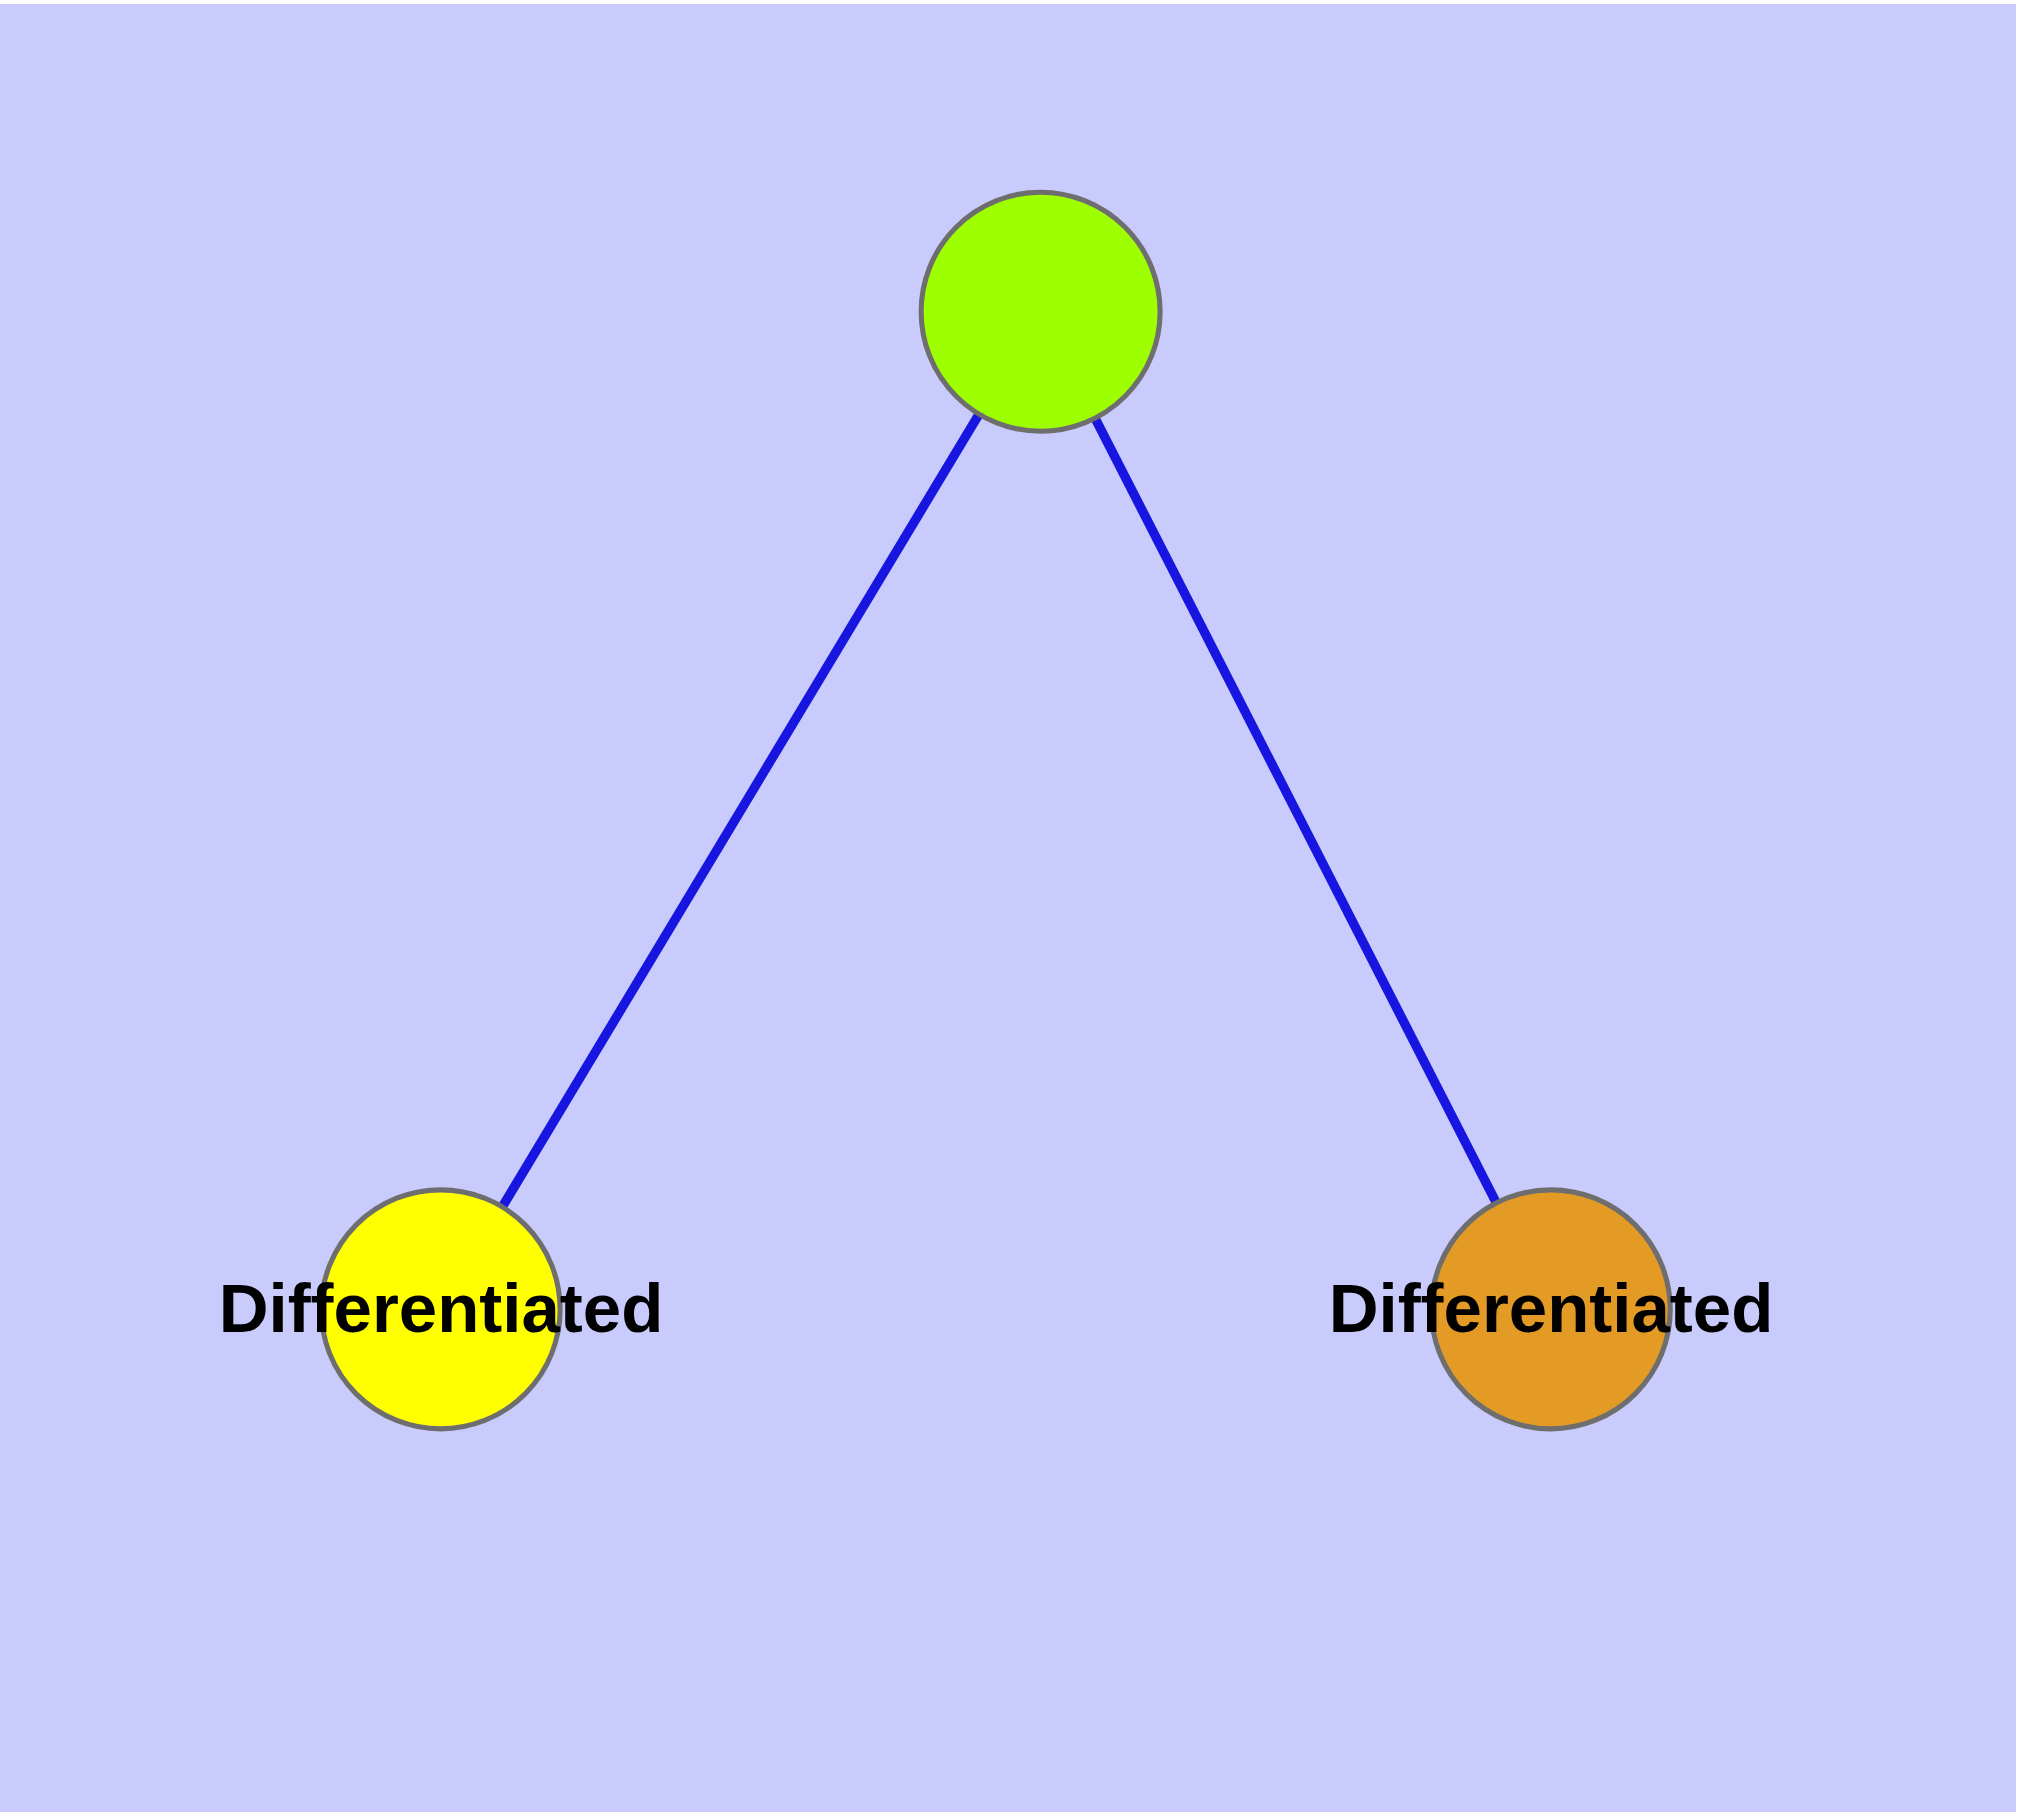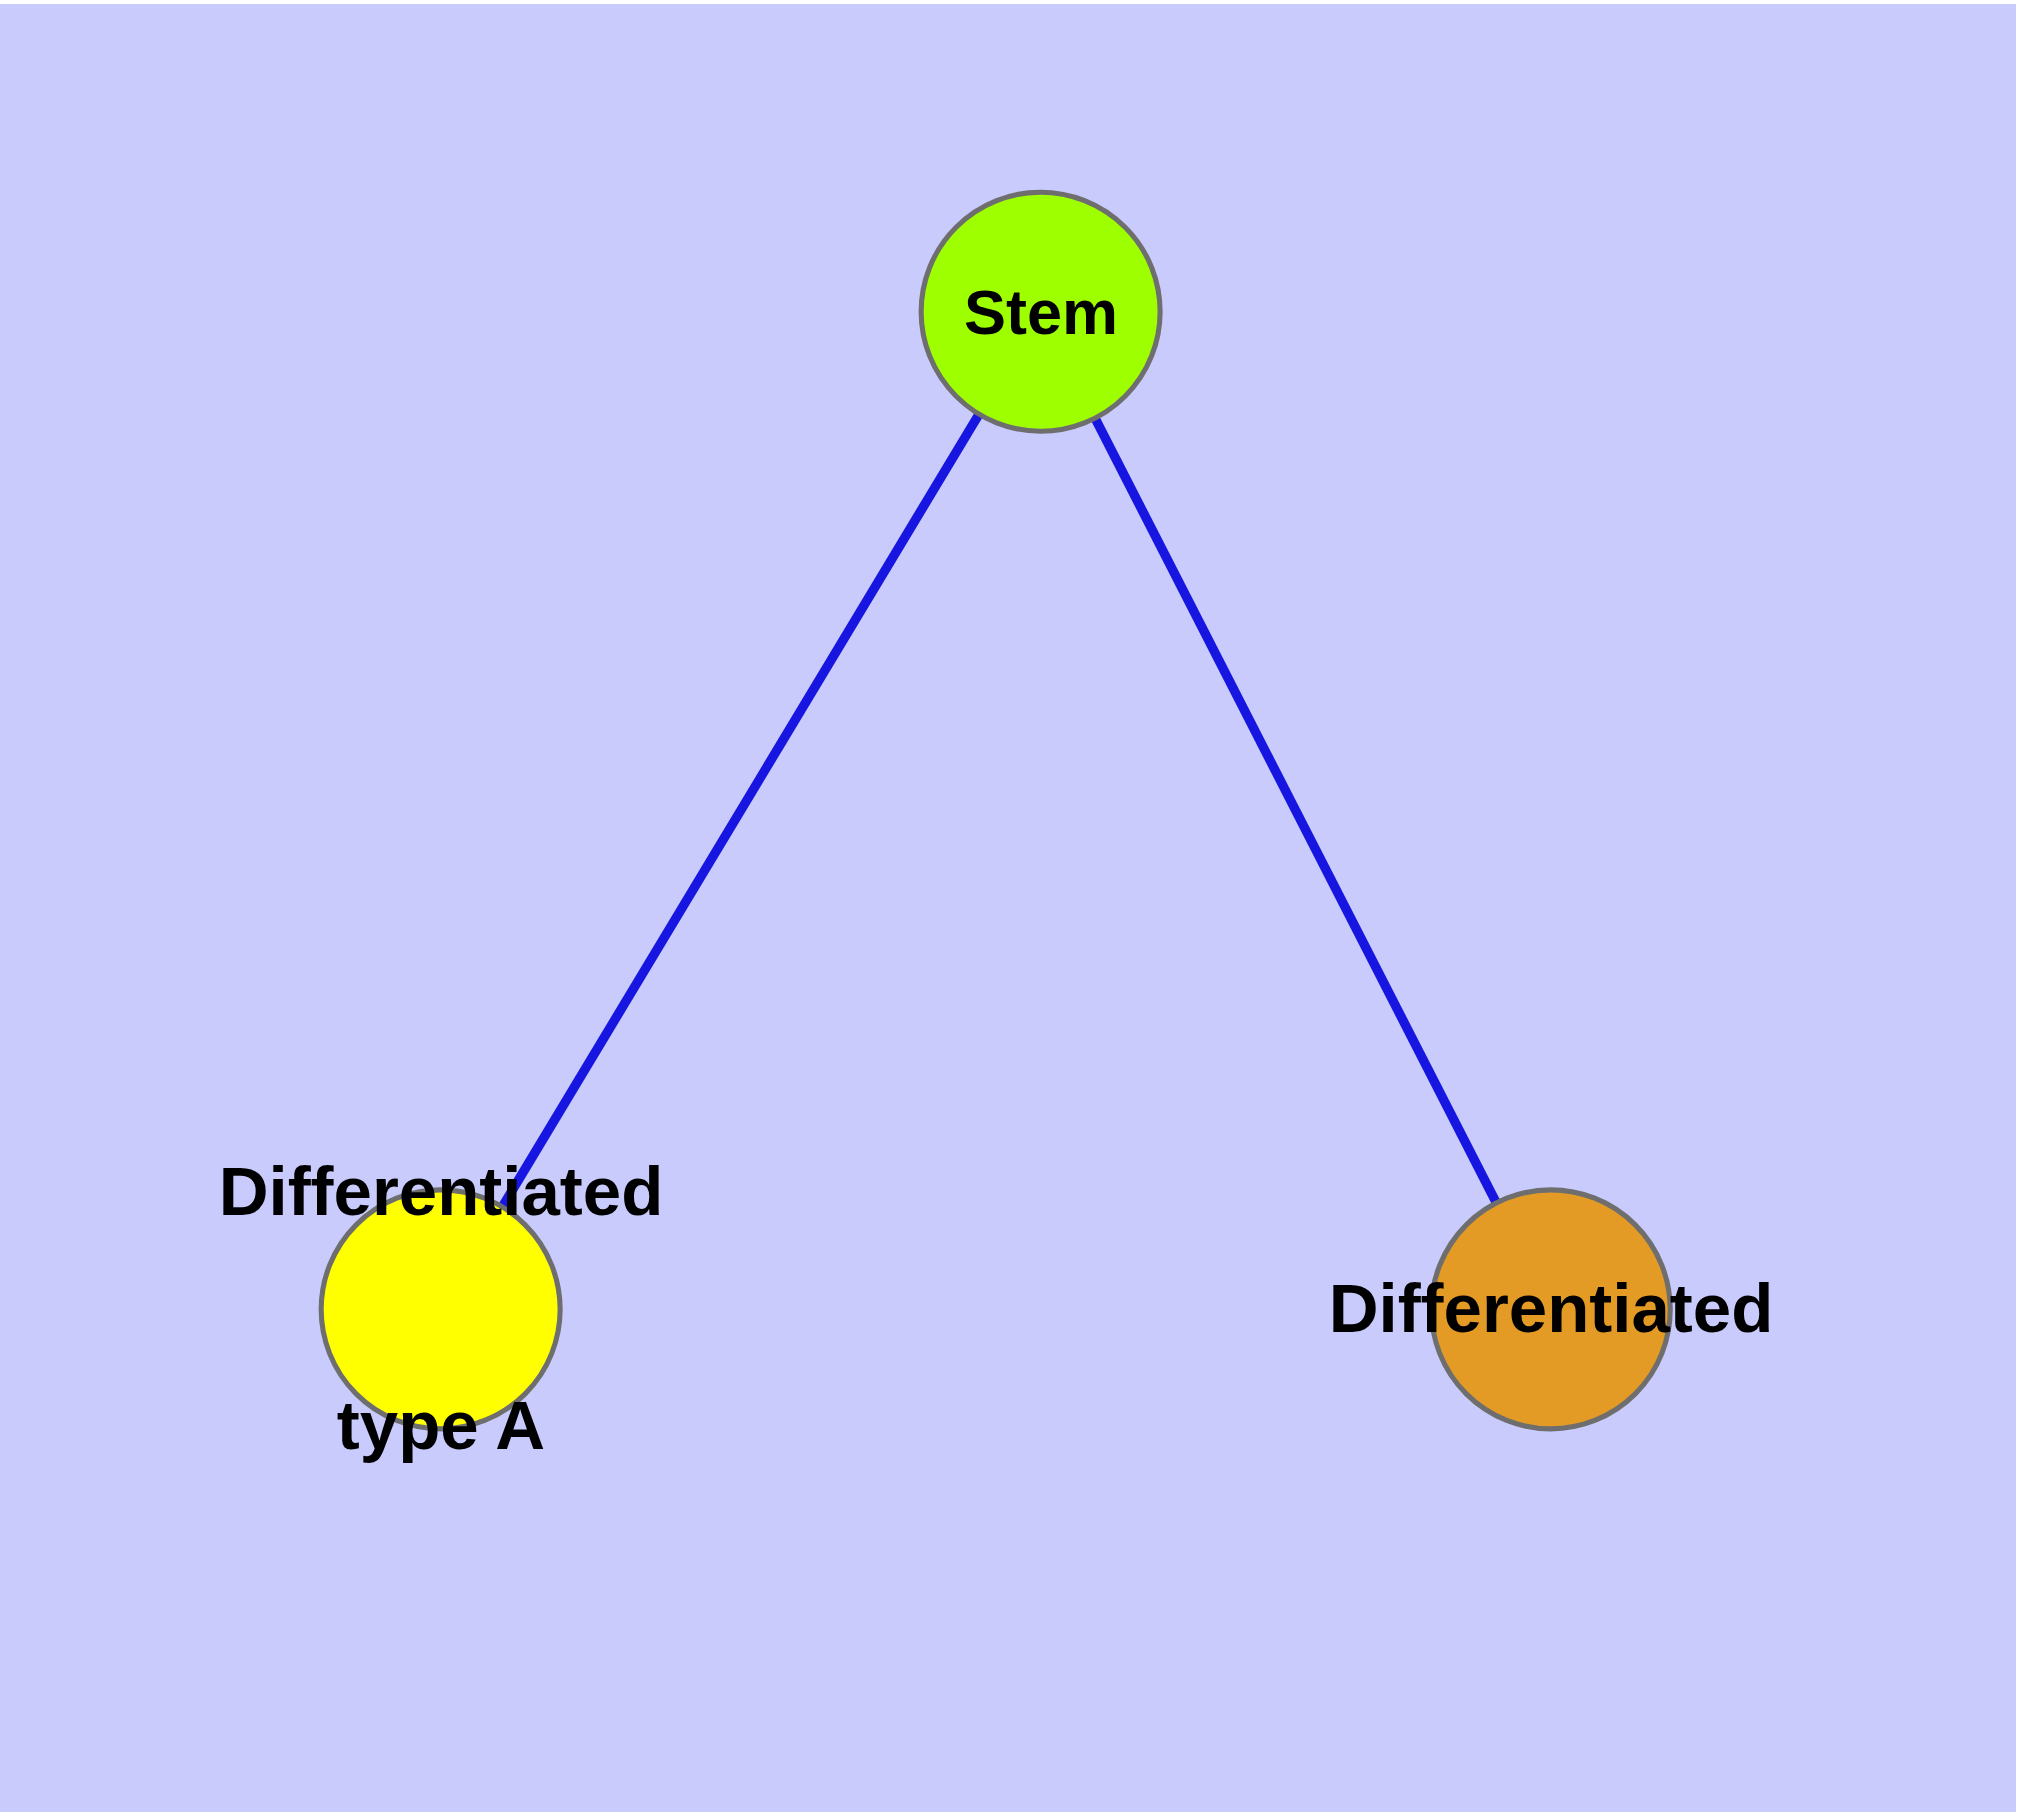--- a/index.html
+++ b/index.html
@@ -62,27 +62,23 @@
           <line x1="1154.289359358091" y1="485.53873451345635" x2="593.7106406419091" y2="1417.4612654865437" stroke="#1616e0" stroke-width="11" stroke-linecap="butt"></line>
           <line x1="1293.117090184766" y1="490.31364642436824" x2="1764.882909815234" y2="1412.6863535756318" stroke="#1616e0" stroke-width="11" stroke-linecap="butt"></line>
         </g>
       <g id="node-layer">
           <circle cx="1228" cy="363" r="141" fill="#9eff00" stroke="#6e6e6e" stroke-width="6"></circle>
           <circle cx="520" cy="1540" r="141" fill="#ffff00" stroke="#6e6e6e" stroke-width="6"></circle>
           <circle cx="1830" cy="1540" r="141" fill="#e39b26" stroke="#6e6e6e" stroke-width="6"></circle>
         </g>
     </svg>
 
-    <div class="node-label root" id="label-stem" style="left: 1041px; top: 308px;">
-      <div>Stem</div>
-    </div>
 
     <div class="node-label leaf" id="label-diff-a" style="left: 441px; top: 1305px;">
       <div>Differentiated</div>
-      <div>type A</div>
     </div>
 
     <div class="node-label leaf" id="label-diff-b" style="left: 1551px; top: 1305px;">
       <div>Differentiated</div>
     </div>
 
   </div>
 </div>
 
 

